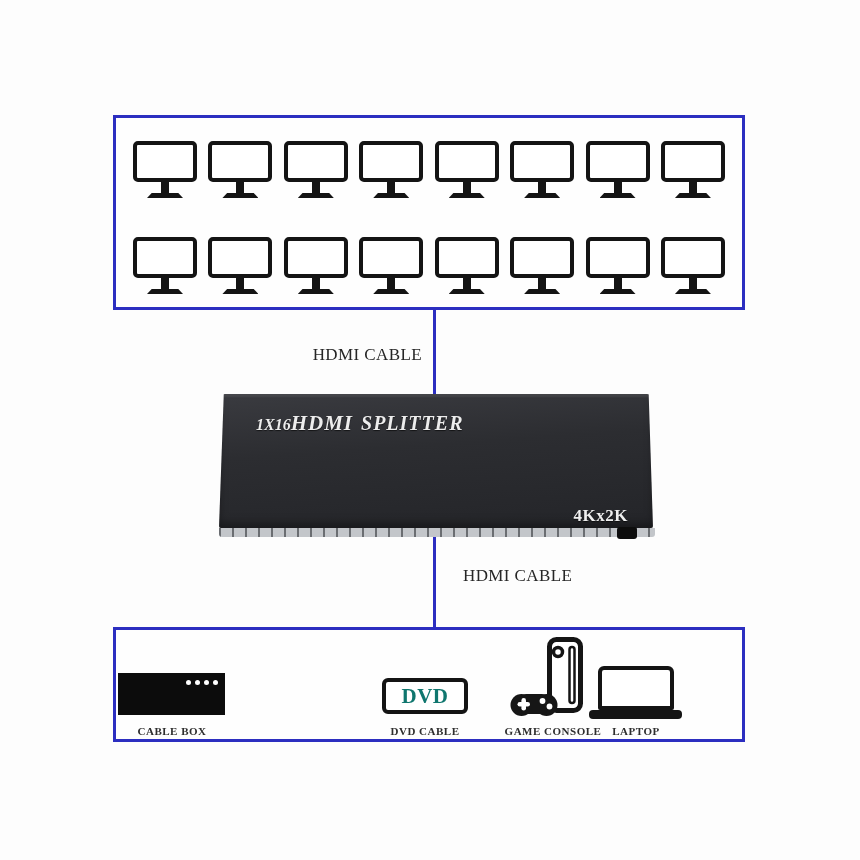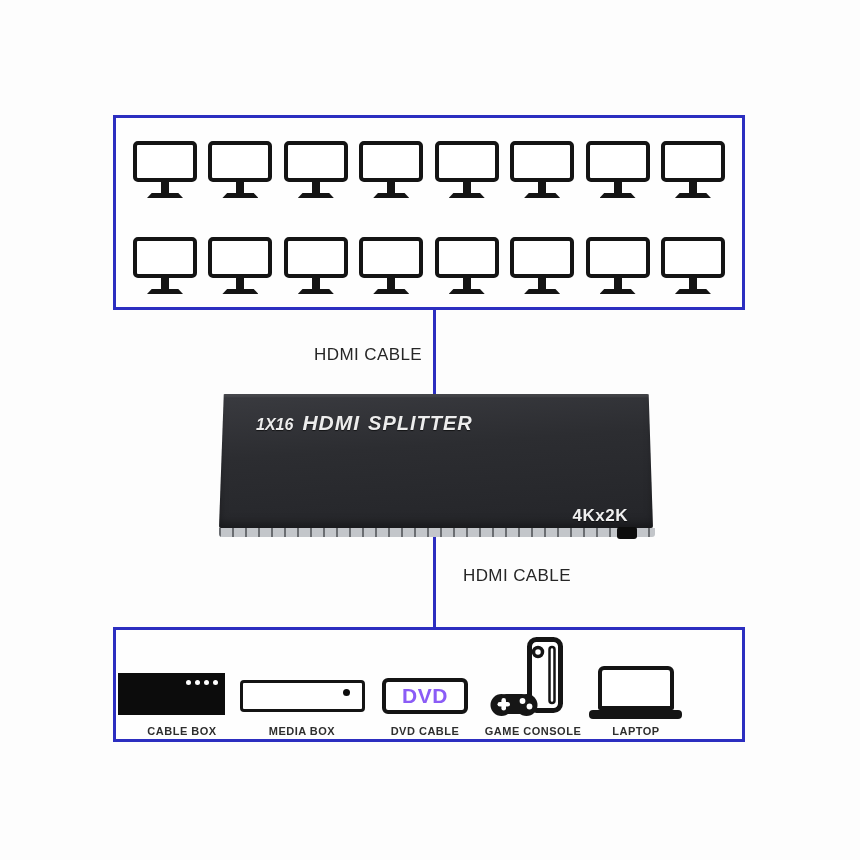--- a/index.html
+++ b/index.html
@@ -1,18 +1,18 @@
 <!DOCTYPE html>
 <html style="--accent: #2c2ec0;"><head>
 <meta charset="utf-8">
 <style>
   html,body{margin:0;padding:0;background:#ffffff;}
   .canvas{
     position:relative;width:860px;height:860px;background:#fdfdfd;
-    font-family:Liberation Sans, sans-serif;overflow:hidden;
+    font-family:Liberation Serif, serif;overflow:hidden;
   }
   
   .io-box{
     position:absolute;box-sizing:border-box;
     border:3px solid var(--accent,#2c2ec0);background:#fefefe;
   }
   #outputs-box{
     left:113px;top:115px;width:632px;height:195px;
     display:flex;flex-direction:column;justify-content:space-between;
     padding:23px 17px 13px;
@@ -45,21 +45,21 @@
     border-radius:6px 6px 2px 2px;
     clip-path:polygon(1.1% 0,99% 0,100% 100%,0 100%);
     box-shadow:inset 0 3px 2px rgba(255,255,255,.08), inset 0 -5px 8px rgba(0,0,0,.35);
   }
   .splitter-title{
     position:absolute;left:37px;top:17px;color:#ededed;
     font-style:italic;font-weight:bold;white-space:nowrap;
     text-shadow:0 1px 1px rgba(0,0,0,.6);
   }
   .splitter-title .t1{font-size:16px;}
-  .splitter-title .t2{font-size:21px;letter-spacing:1px;margin-left:9px;}
+  .splitter-title .t2{font-size:21px;letter-spacing:1px;}
   .splitter-title .t3{font-size:20px;letter-spacing:1px;margin-left:8px;}
   .badge-4k{
     position:absolute;right:25px;bottom:2px;color:#f0f0f0;
     font-size:17px;font-weight:bold;letter-spacing:.5px;
     text-shadow:0 1px 1px rgba(0,0,0,.6);
   }
   #splitter-strip{
     position:absolute;left:219px;top:528px;width:436px;height:9px;
     background:repeating-linear-gradient(90deg,#6a6d71 0 2px,#c3c6ca 2px 13px);
     border-radius:0 0 3px 3px;
@@ -69,42 +69,42 @@
     background:#0d0d0d;border-radius:3px;
   }
   
   #sources-box{left:113px;top:627px;width:632px;height:115px;}
   .device{position:absolute;top:0;height:108px;}
   .device .src-label{
     position:absolute;top:95px;left:0;right:0;text-align:center;
     font-size:11px;font-weight:bold;letter-spacing:.5px;color:#2e2e2e;
     white-space:nowrap;
   }
-  #dev-cable-box{left:0;width:112px;padding-left:20px;}
+  #dev-cable-box{left:0;width:112px;}
   .cablebox-body{
     position:absolute;left:2px;top:43px;width:107px;height:42px;background:#0c0c0c;
   }
   .cablebox-dots{position:absolute;top:7px;right:7px;display:flex;gap:4px;}
   .cablebox-dots span{width:5px;height:5px;border-radius:50%;background:#fff;}
   #dev-media-box{left:120px;width:132px;}
   .mediabox-body{
     position:absolute;left:4px;top:50px;width:125px;height:32px;background:#fff;
     box-sizing:border-box;border:3px solid #141414;border-radius:4px;
   }
   .mediabox-dot{
     position:absolute;top:6px;right:12px;width:7px;height:7px;border-radius:50%;background:#0c0c0c;
   }
   #dev-dvd{left:258px;width:102px;}
   .dvd-body{
     position:absolute;left:8px;top:48px;width:86px;height:36px;background:#fff;
     box-sizing:border-box;border:4px solid #141414;border-radius:6px;
     display:flex;align-items:center;justify-content:center;
   }
-  .dvd-text{font-size:21px;font-weight:bold;color:#8b5cf6;letter-spacing:.5px;}
-  #dev-console{left:366px;width:102px;}
+  .dvd-text{font-size:21px;font-weight:bold;color:#0f766e;letter-spacing:.5px;}
+  #dev-console{left:386px;width:102px;}
   #dev-console svg{position:absolute;}
   #dev-console .console-tower{left:45px;top:7px;}
   #dev-console .gamepad{left:8px;top:57px;}
   #dev-laptop{left:470px;width:100px;}
   .laptop-screen{
     position:absolute;left:12px;top:36px;width:76px;height:44px;background:#fff;
     box-sizing:border-box;border:4px solid #141414;border-radius:6px 6px 2px 2px;
   }
   .laptop-base{
     position:absolute;left:3px;top:80px;width:93px;height:9px;background:#141414;border-radius:4px;
@@ -230,26 +230,20 @@
         <div class="cablebox-dots">
           <span></span>
             <span></span>
             <span></span>
             <span></span>
         </div>
       </div>
       <div class="src-label">CABLE BOX</div>
     </div>
 
-    <div class="device" id="dev-media-box">
-      <div class="mediabox-body">
-        <div class="mediabox-dot"></div>
-      </div>
-      <div class="src-label">MEDIA BOX</div>
-    </div>
 
     <div class="device" id="dev-dvd">
       <div class="dvd-body">
         <span class="dvd-text">DVD</span>
       </div>
       <div class="src-label">DVD CABLE</div>
     </div>
 
     <div class="device" id="dev-console">
       <svg class="console-tower" width="36" height="76" viewBox="0 0 36 76">

